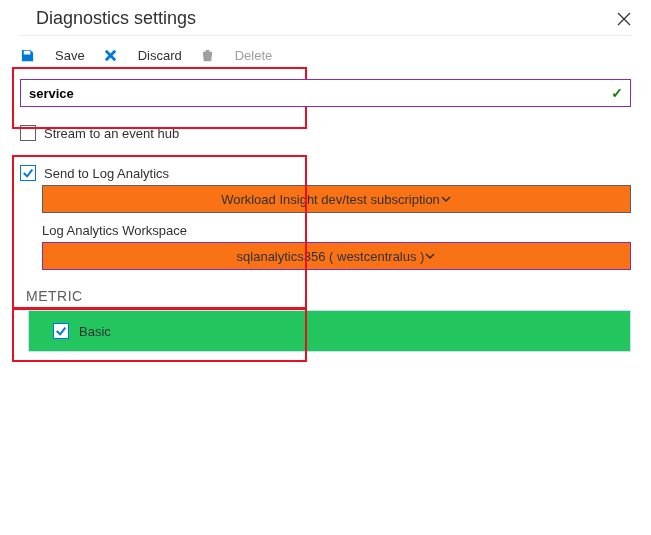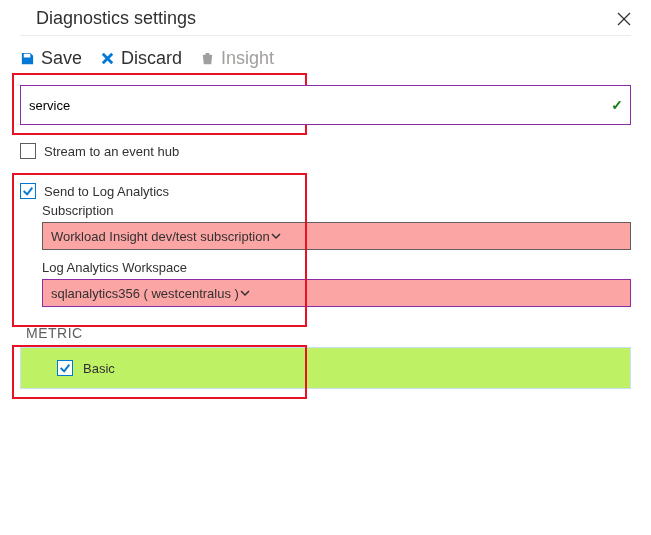--- a/index.html
+++ b/index.html
@@ -39,23 +39,23 @@
   }
   .toolbar {
     display: flex;
     gap: 18px;
     align-items: center;
     padding: 6px 0 16px 0;
   }
   .tool-btn {
     display: inline-flex;
     align-items: center;
-    gap: 6px;
-    cursor: pointer;
-    font-size: 18px;
+    gap: 20px;
+    cursor: pointer;
+    font-size: 13px;
     color: #323130;
   }
   .tool-btn.disabled { color: #a19f9d; cursor: default; }
   .tool-btn svg { width: 15px; height: 15px; }
   .save-icon { fill: #0078d4; }
   .discard-icon { stroke: #0078d4; fill: #0078d4; }
   .delete-icon { fill: #a19f9d; }
 
   .field-group { margin-bottom: 18px; }
   .field-label {
@@ -65,25 +65,26 @@
   }
   .required::before {
     content: "* ";
     color: #a80000;
   }
   .text-input-wrap {
     position: relative;
   }
   .text-input {
     width: 100%;
-    height: 40px;
+    height: 28px;
     padding: 4px 28px 4px 8px;
     border: 1px solid #8a2da5;
     font-size: 13px;
     outline: none;
+    font-weight: bold;
   }
   .valid-mark {
     position: absolute;
     right: 8px;
     top: 50%;
     transform: translateY(-50%);
     color: #107c10;
     font-size: 14px;
     font-weight: bold;
   }
@@ -117,40 +118,41 @@
     margin-bottom: 14px;
   }
   .subfield .field-label { margin-top: 10px; }
   .select {
     width: 100%;
     height: 28px;
     border: 1px solid #605e5c;
     padding: 4px 8px;
     display: flex;
     align-items: center;
-    justify-content: flex-start;
-    cursor: pointer;
-    background: #fca5a5;
+    justify-content: center;
+    cursor: pointer;
+    background: #f97316;
   }
   .select.purple { border-color: #8a2da5; }
   .chev { width: 12px; height: 12px; stroke: #323130; stroke-width:1.5; fill:none; }
 
   .section-label {
     font-size: 14px;
     letter-spacing: 0.5px;
     color: #605e5c;
     margin: 18px 0 6px 6px;
   }
   .metric-row {
-    background: #bef264;
+    background: #22c55e;
     border: 1px solid #c7e0f4;
-    padding: 12px 36px;
+    padding: 12px 24px;
     display: flex;
     align-items: center;
     gap: 10px;
+    margin-left: 8px;
   }
 
   .hl {
     border: 2px solid #e81123;
     position: absolute;
     pointer-events: none;
   }
   .rel { position: relative; }
 </style>
 </head>
@@ -179,21 +181,21 @@
       <svg class="discard-icon" viewBox="0 0 16 16">
           <line x1="3" y1="3" x2="13" y2="13" stroke-width="3"></line>
           <line x1="13" y1="3" x2="3" y2="13" stroke-width="3"></line>
         </svg>
       <span>Discard</span>
     </div>
     <div class="tool-btn disabled">
       <svg class="delete-icon" viewBox="0 0 16 16">
           <path d="M3 4h10l-1 10H4L3 4zm3-2h4v2H6V2z"></path>
         </svg>
-      <span>Insight</span>
+      <span>Delete</span>
     </div>
   </div>
 
   <div class="rel">
     <div class="hl" style="left:-8px; top:-12px; width:295px; height:62px;"></div>
     <div class="field-group">
       <div class="text-input-wrap">
         <input class="text-input" type="text" value="service" style="">
         <span class="valid-mark">✓</span>
       </div>
@@ -212,21 +214,20 @@
     <div class="chk-row" style="margin-bottom:14px;">
       <span class="chk checked">
           <svg viewBox="0 0 14 14">
             <polyline points="2,7 6,11 12,3"></polyline>
           </svg>
         </span>
       <span>Send to Log Analytics</span>
     </div>
 
     <div class="subfield">
-      <label class="field-label">Subscription</label>
       <div class="select">
         <span>Workload Insight dev/test subscription</span>
         <svg class="chev" viewBox="0 0 12 12">
             <polyline points="2,4 6,8 10,4"></polyline>
           </svg>
       </div>
 
       <label class="field-label">Log Analytics Workspace</label>
       <div class="select purple">
         <span>sqlanalytics356 ( westcentralus )</span>

